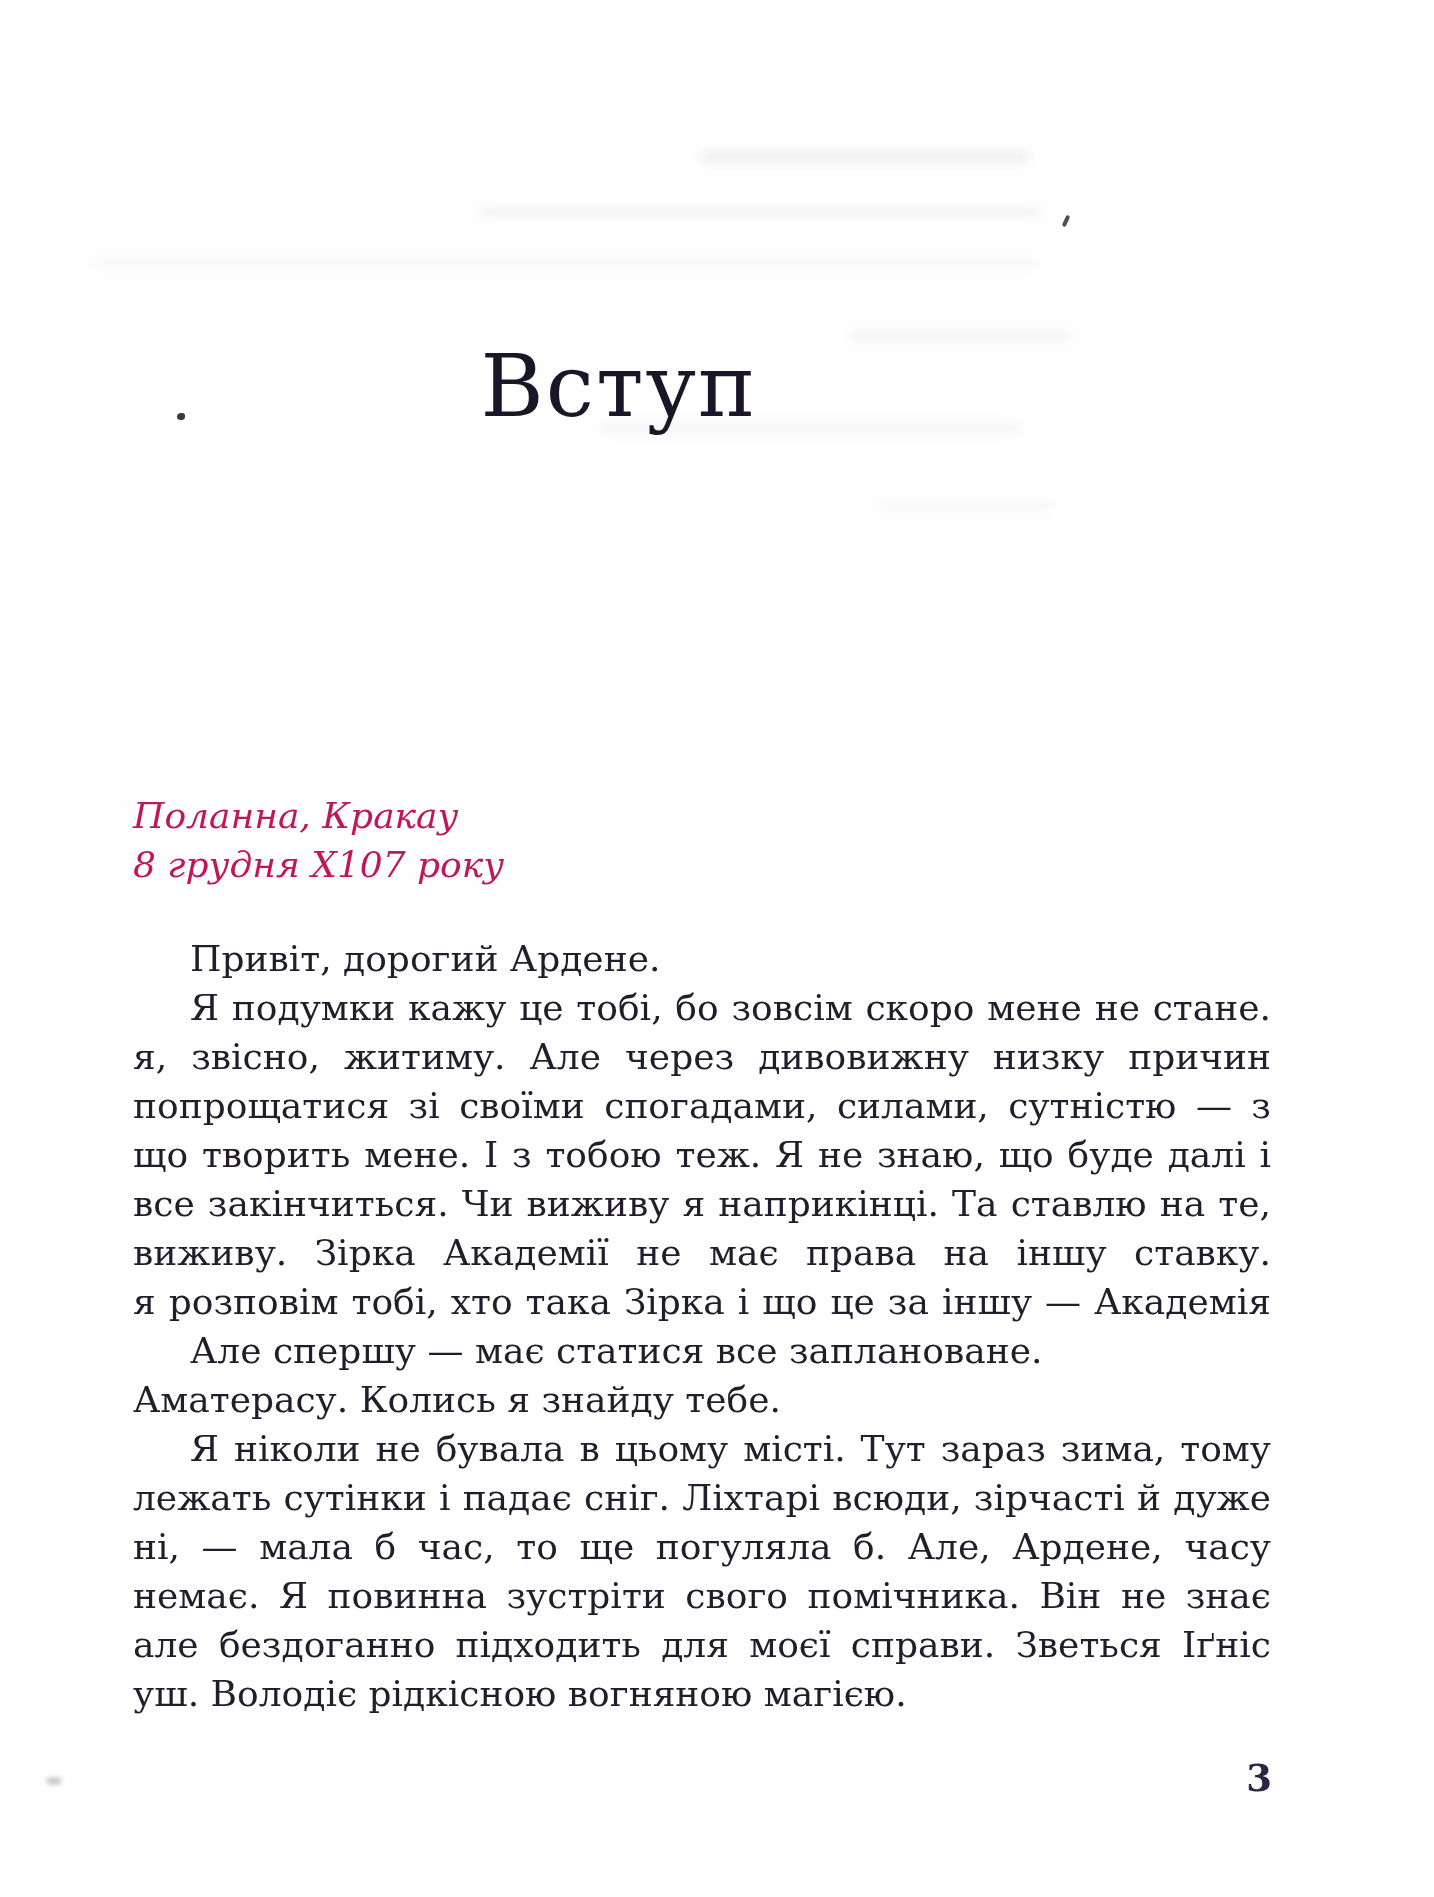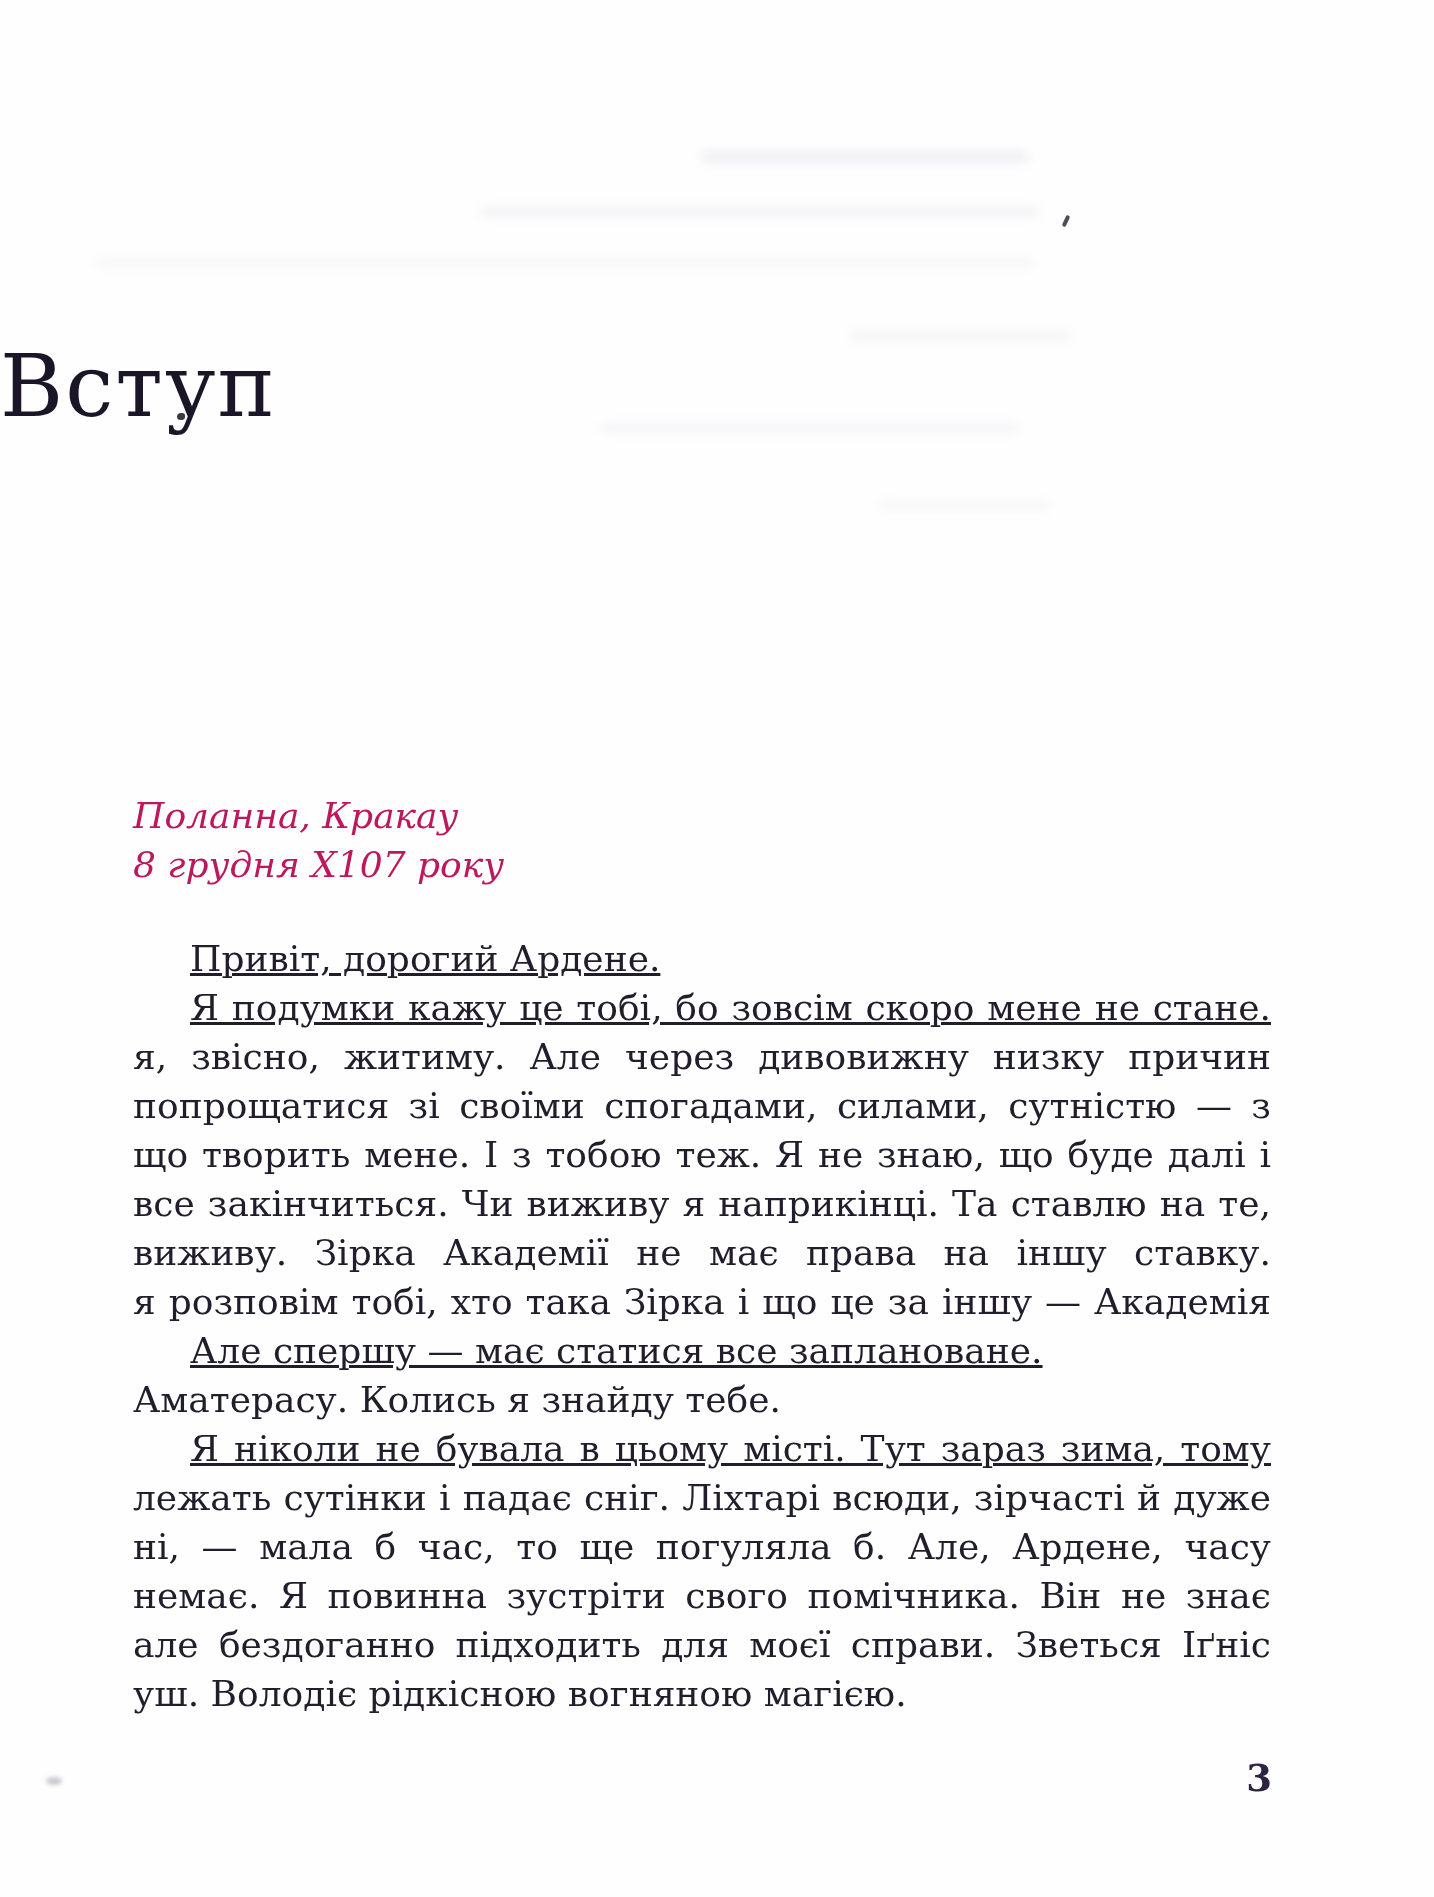--- a/index.html
+++ b/index.html
@@ -19,21 +19,21 @@
 
   
   .chapter-title {
     position: absolute;
     top: 336px;
     left: 0;
     width: 1434px;
     padding-right: 196px;
     box-sizing: border-box;
     margin: 0;
-    text-align: left;
+    text-align: center;
     font-size: 86px;
     font-weight: 400;
     letter-spacing: 2px;
     color: #1a1628;
   }
 
   
   .dateline {
     position: absolute;
     top: 791px;
@@ -50,21 +50,21 @@
     top: 934px;
     left: 133px;
     width: 1138px;
     font-size: 36px;
     line-height: 49px;
     color: #211d2b;
   }
   .line { height: 49px; overflow: hidden; }
   .line.j { text-align: justify; text-align-last: justify; }
   .line.l { text-align: left; }
-  .line.ind { text-indent: 57px; text-decoration: underline; }
+  .line.ind { text-indent: 57px; }
 
   
   .page-number {
     position: absolute;
     top: 1756px;
     left: 1223px;
     width: 72px;
     text-align: center;
     font-size: 37px;
     font-weight: 700;

